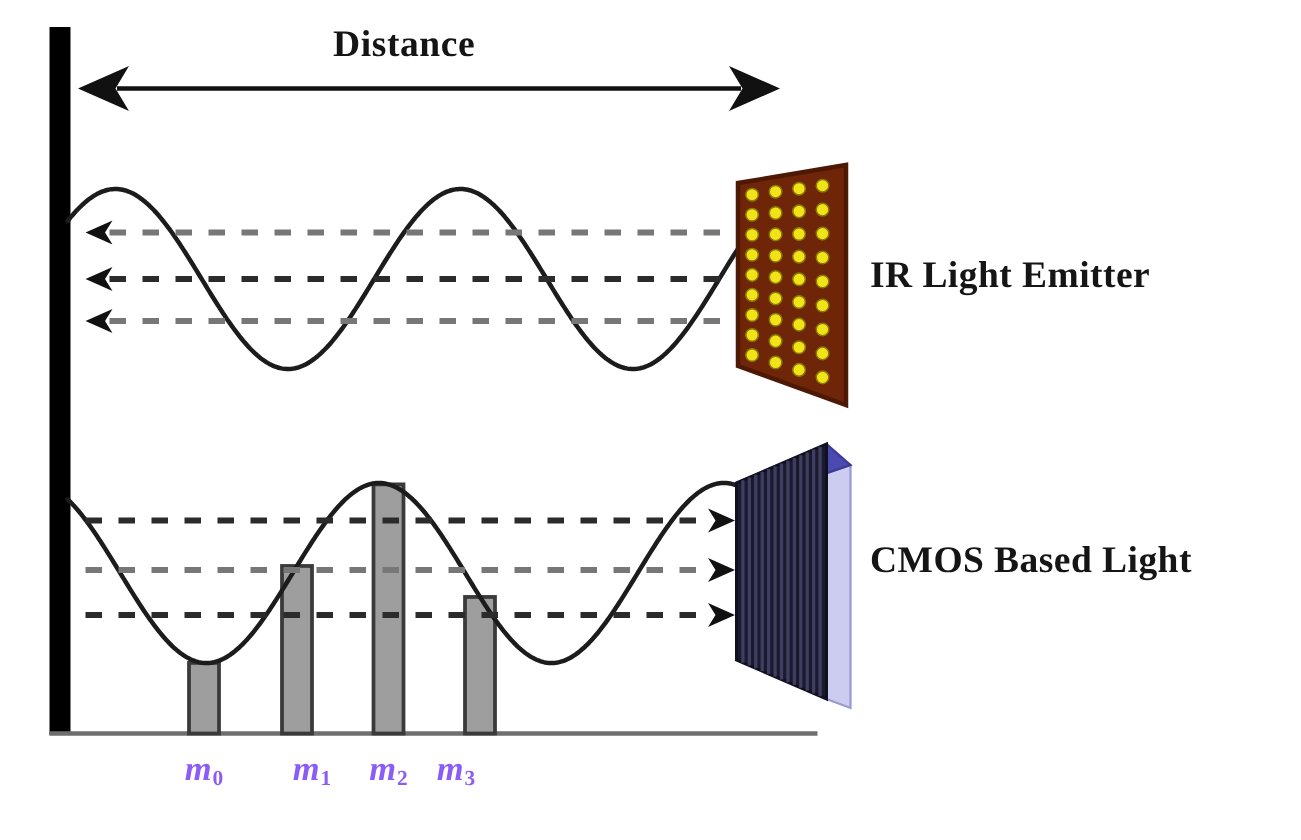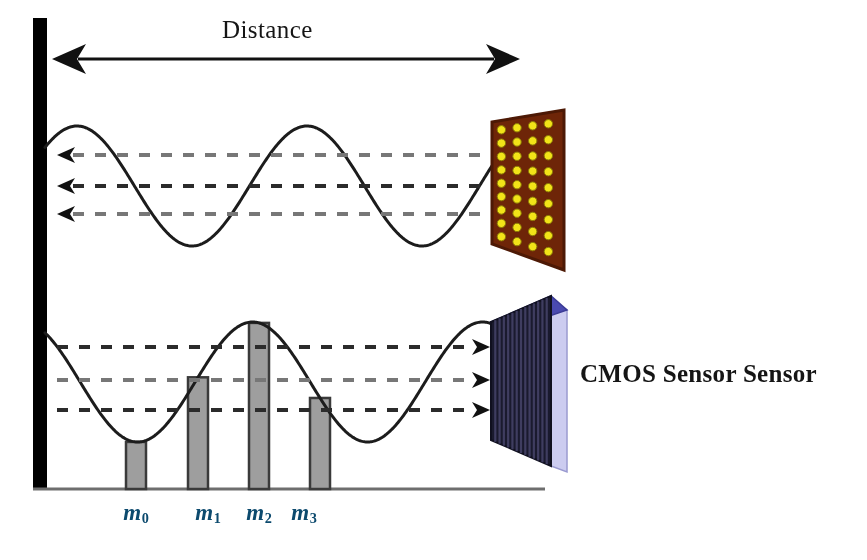--- a/index.html
+++ b/index.html
@@ -29,21 +29,21 @@
     position: absolute;
     font-family: "Liberation Serif", serif;
     color: #151515;
     white-space: nowrap;
     -webkit-font-smoothing: antialiased;
   }
   #distance-label {
     left: 222px;
     top: 16px;
     font-size: 25px;
-    font-weight: normal;
+    font-weight: bold;
     letter-spacing: 0.4px;
   }
   #emitter-label {
     left: 580px;
     top: 170px;
     font-size: 25px;
     font-weight: bold;
     letter-spacing: 0.3px;
   }
   #sensor-label {
@@ -51,21 +51,21 @@
     top: 360px;
     font-size: 25px;
     font-weight: bold;
     letter-spacing: 0.3px;
   }
   .sample-tick {
     position: absolute;
     font-size: 23px;
     font-style: italic;
     font-weight: bold;
-    color: #0c4a6e;
+    color: #8b5cf6;
     top: 500px;
     transform: translateX(-50%);
   }
   .sample-tick sub {
     font-size: 0.62em;
     font-style: normal;
     font-weight: bold;
     vertical-align: -0.22em;
     margin-left: 0.5px;
   }
@@ -185,22 +185,23 @@
           <line x1="533.8571428571429" y1="303.42857142857144" x2="533.8571428571429" y2="458.57142857142856" stroke="#413f63" stroke-width="2.2" opacity="0.95"></line>
           <line x1="538.1428571428571" y1="301.57142857142856" x2="538.1428571428571" y2="460.42857142857144" stroke="#413f63" stroke-width="2.2" opacity="0.95"></line>
           <line x1="542.4285714285714" y1="299.7142857142857" x2="542.4285714285714" y2="462.2857142857143" stroke="#413f63" stroke-width="2.2" opacity="0.95"></line>
           <line x1="546.7142857142857" y1="297.85714285714283" x2="546.7142857142857" y2="464.14285714285717" stroke="#413f63" stroke-width="2.2" opacity="0.95"></line>
         </g>
       </g>
   </svg>
 
   <div class="txt" id="distance-label">Distance</div>
 
-
-  <div class="txt" id="sensor-label">CMOS Sensor Sensor</div>
+  <div class="txt" id="emitter-label">IR Light Emitter</div>
+
+  <div class="txt" id="sensor-label">CMOS Based Light</div>
 
   <div id="sample-ticks">
       <div class="sample-tick" style="left: 136px;"><span>m</span><sub>0</sub></div>
       <div class="sample-tick" style="left: 208px;"><span>m</span><sub>1</sub></div>
       <div class="sample-tick" style="left: 259px; font-family: Liberation Serif, serif;"><span>m</span><sub>2</sub></div>
       <div class="sample-tick" style="left: 304px;"><span>m</span><sub>3</sub></div>
     </div>
 
 </div>
 

